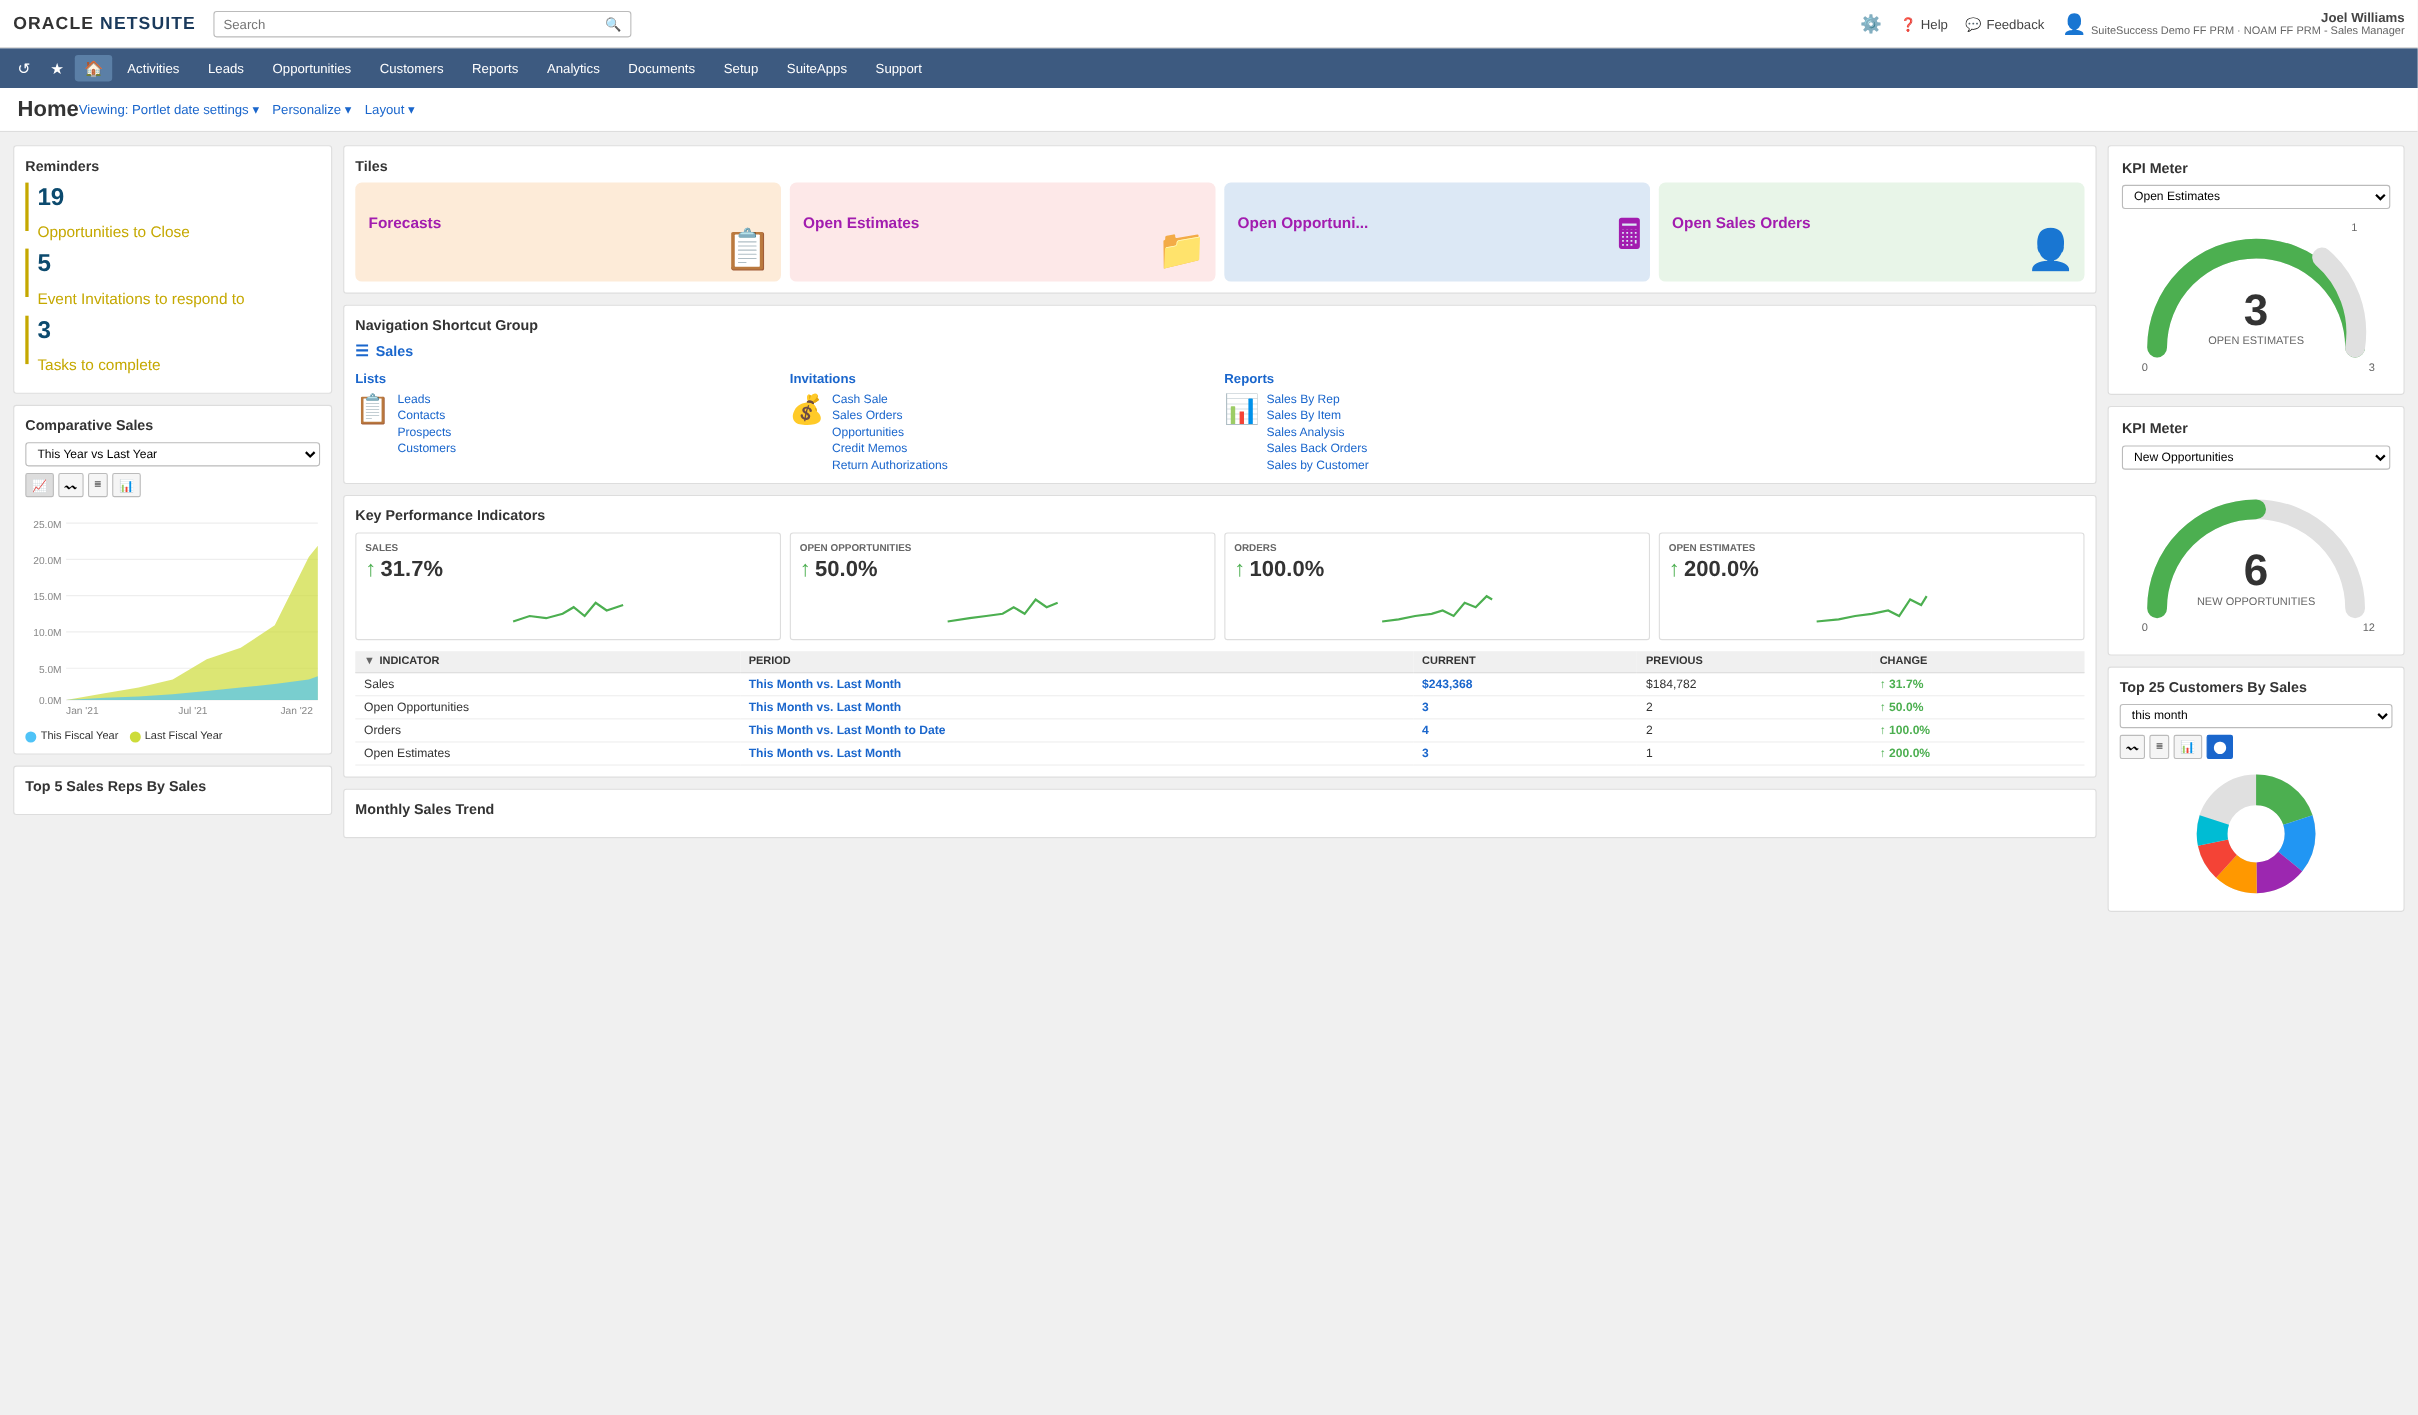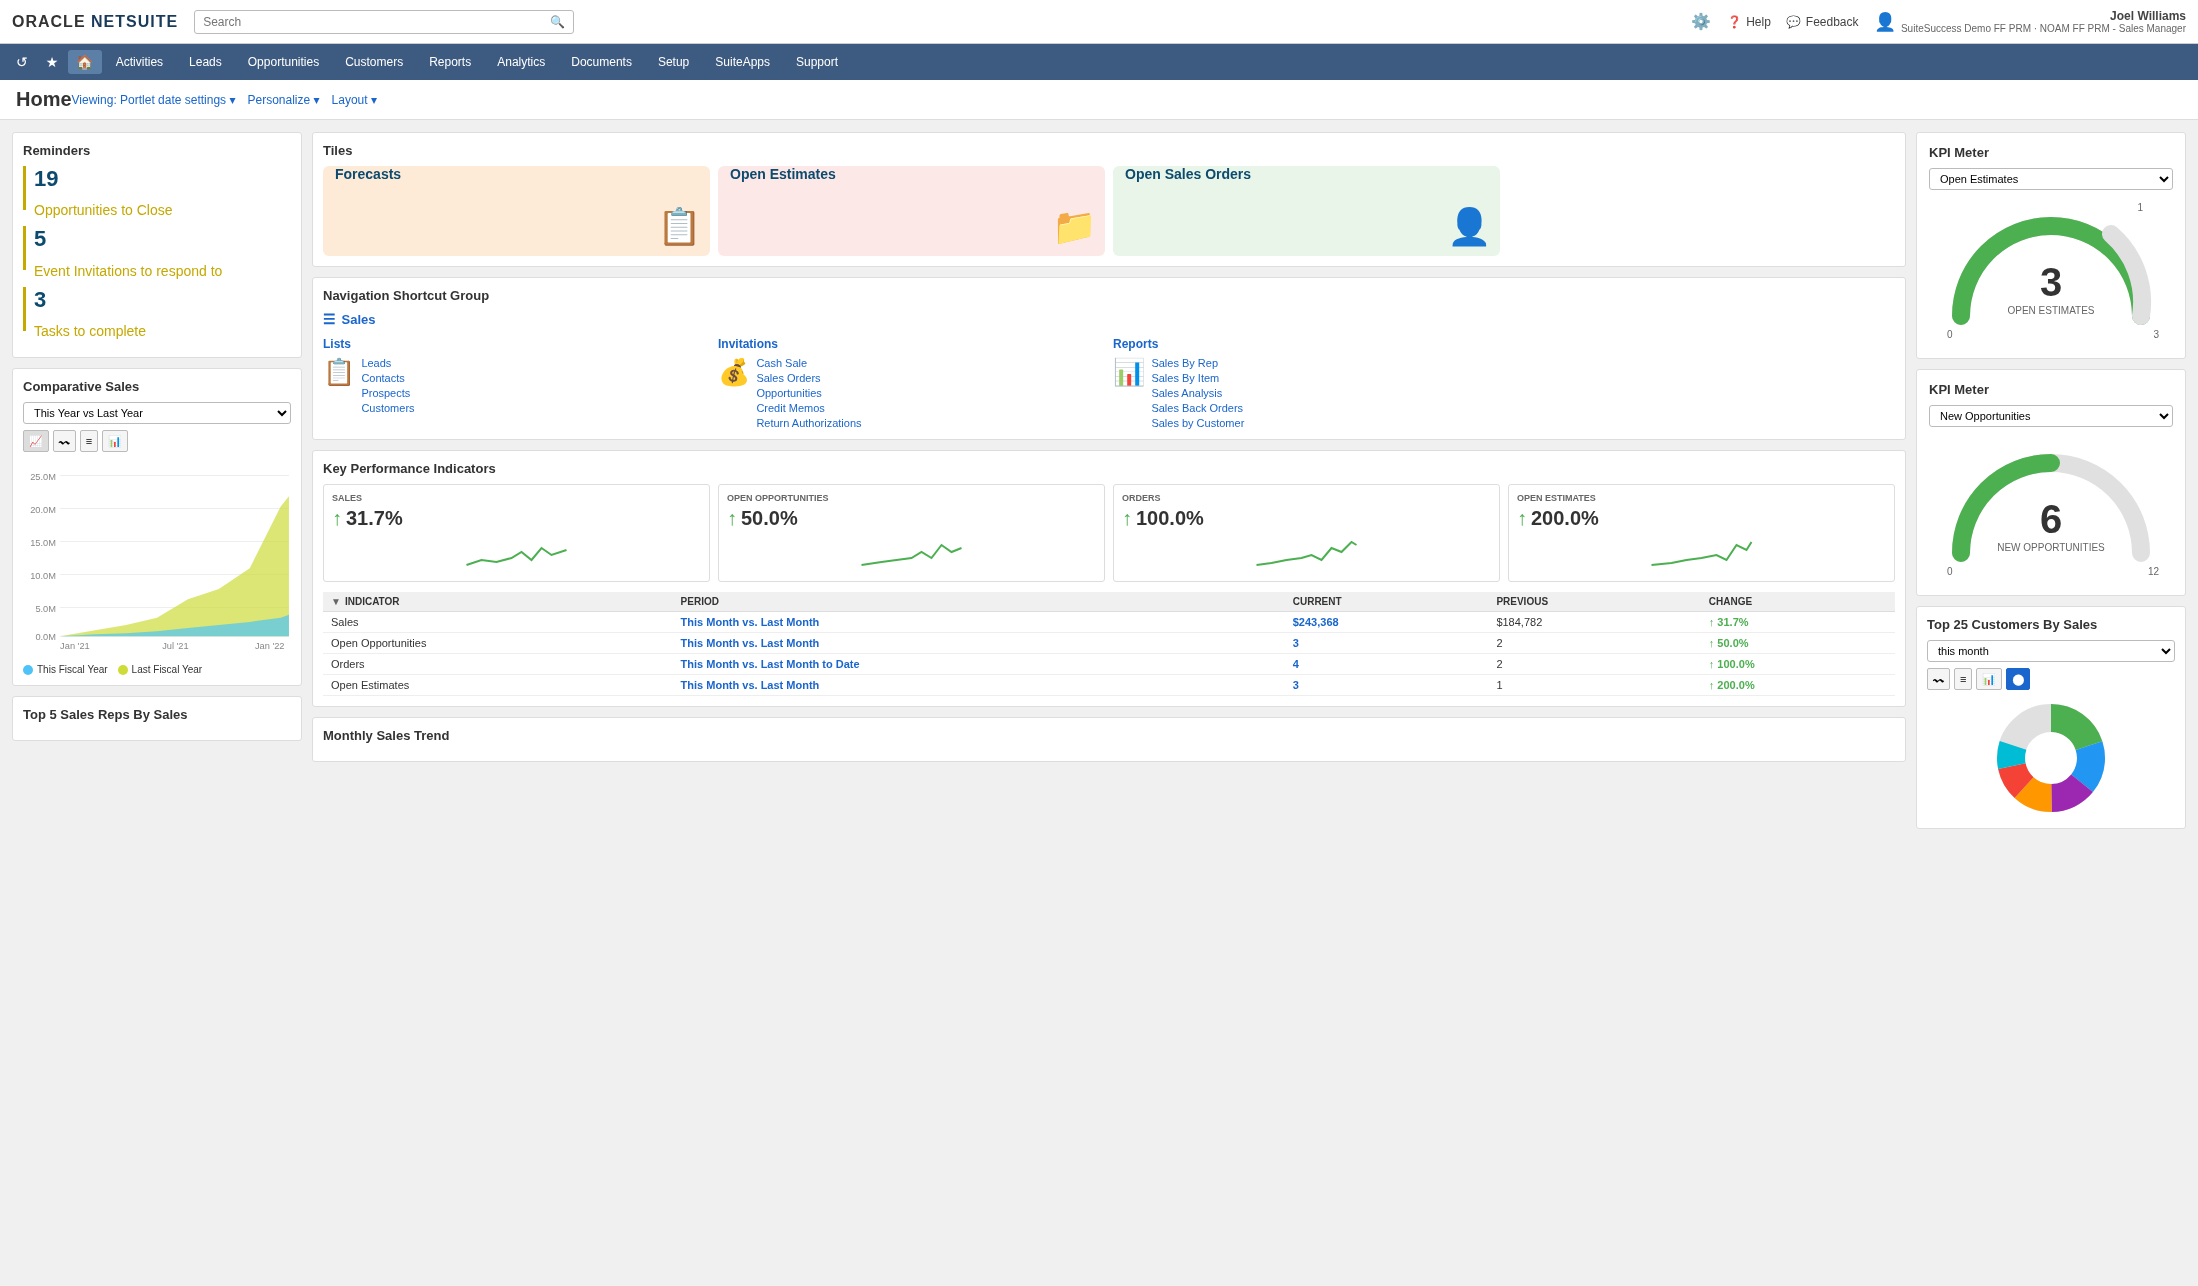--- a/index.html
+++ b/index.html
@@ -126,27 +126,27 @@
     .chart-area { position: relative; height: 200px; background: #fff; }
     .chart-svg { width: 100%; height: 100%; }
     .chart-legend { display: flex; gap: 10px; margin-top: 6px; font-size: 10px; }
     .legend-item { display: flex; align-items: center; gap: 4px; }
     .legend-dot { width: 10px; height: 10px; border-radius: 50%; }
 
     
     .tiles-grid { display: grid; grid-template-columns: repeat(4, 1fr); gap: 8px; }
     .tile {
       border-radius: 6px;
-      padding: 0 12px;
+      padding: 28px 12px;
       display: flex;
       flex-direction: column;
       align-items: flex-start;
       font-size: 13px;
       font-weight: bold;
-      color: #0c4a6e;
+      color: #a21caf;
       cursor: pointer;
       position: relative;
       min-height: 90px;
     }
     .tile-icon { font-size: 36px; position: absolute; right: 8px; bottom: 8px; }
     .tile-forecasts { background: #fdebd8; }
     .tile-estimates { background: #fde8e8; }
     .tile-opportunities { background: #dce8f5; }
     .tile-sales-orders { background: #e8f5e8; }
     .shortcut-header { color: #1a66cc; font-weight: bold; display: flex; align-items: center; gap: 6px; margin-bottom: 10px; font-size: 13px; }
@@ -331,20 +331,24 @@
     <div class="card">
       <div class="card-title">Tiles</div>
       <div class="tiles-grid">
         <div class="tile tile-forecasts">
           <span style="font-weight:bold; font-size:14px;">Forecasts</span>
           <span class="tile-icon">📋</span>
         </div>
         <div class="tile tile-estimates">
           <span style="font-weight:bold; font-size:14px;">Open Estimates</span>
           <span class="tile-icon">📁</span>
+        </div>
+        <div class="tile tile-opportunities">
+          <span style="font-weight:bold; font-size:14px;">Open Opportuni...</span>
+          <span class="tile-icon">🖩</span>
         </div>
         <div class="tile tile-sales-orders">
           <span style="font-weight:bold; font-size:14px;">Open Sales Orders</span>
           <span class="tile-icon">👤</span>
         </div>
       </div>
     </div>
 
     <div class="card">
       <div class="card-title">Navigation Shortcut Group</div>

